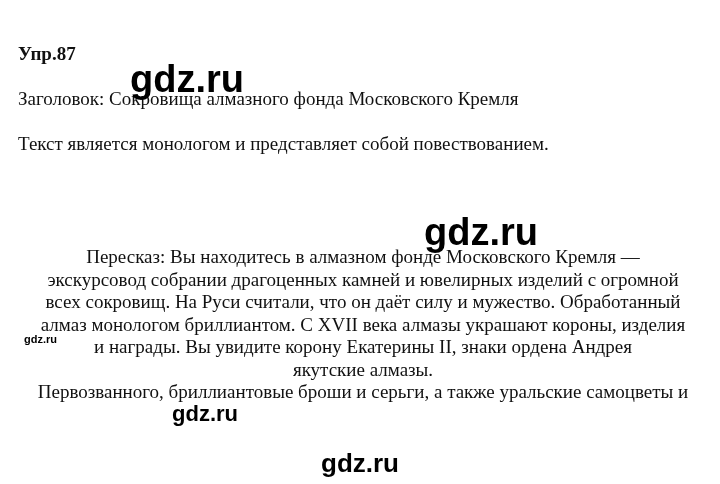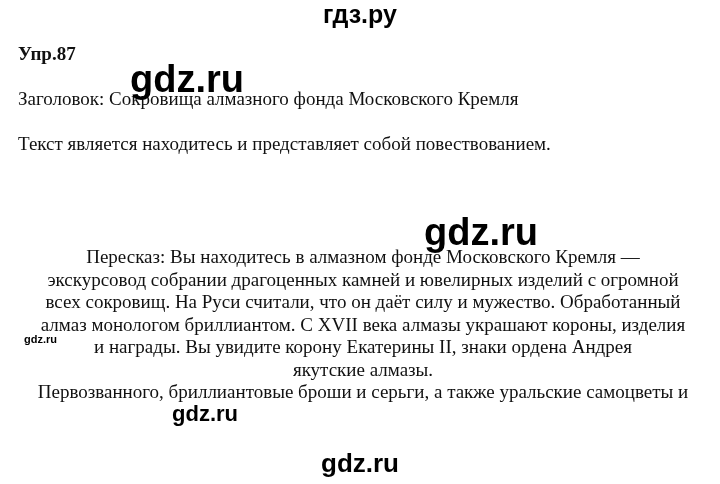--- a/index.html
+++ b/index.html
@@ -63,32 +63,31 @@
   .wm-large  { left: 130px; top: 60px;  font-size: 38px; }
   .wm-middle { left: 424px; top: 213px; font-size: 38px; }
   .wm-small  { left: 24px;  top: 334px; font-size: 11px; }
   .wm-inline { left: 172px; top: 403px; font-size: 22px; }
 </style>
 </head>
 <body>
 
 <div class="page">
 
-  <div class="site-logo top">гдз.ру</div>
 
   <div class="exercise">Упр.87</div>
 
   <div class="watermark wm-large">gdz.ru</div>
 
   <div class="para para-1">
     <div class="line">Заголовок: Сокровища алмазного фонда Московского Кремля</div>
   </div>
 
   <div class="para para-2">
-    <div class="line">Текст является находитесь и представляет собой повествованием.</div>
+    <div class="line">Текст является монологом и представляет собой повествованием.</div>
   </div>
 
 
   <div class="watermark wm-middle">gdz.ru</div>
 
   <div class="para para-4">
     <div class="line">Пересказ: Вы находитесь в алмазном фонде Московского Кремля —</div>
     <div class="line">экскурсовод собрании драгоценных камней и ювелирных изделий с огромной</div>
     <div class="line">всех сокровищ. На Руси считали, что он даёт силу и мужество. Обработанный</div>
     <div class="line">алмаз монологом бриллиантом. С XVII века алмазы украшают короны, изделия</div>

